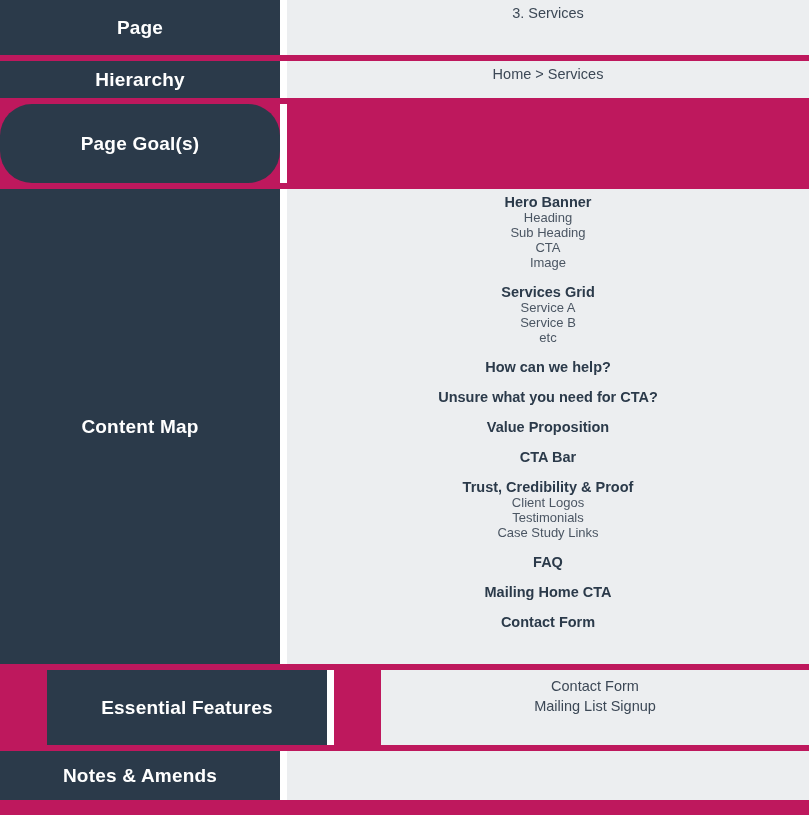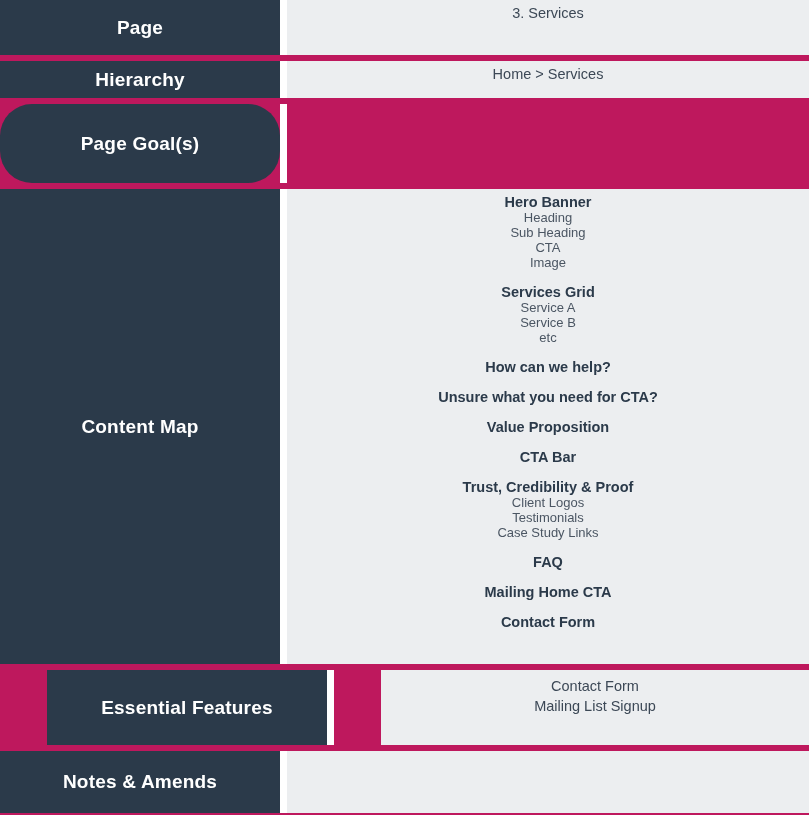--- a/index.html
+++ b/index.html
@@ -77,21 +77,21 @@
   .line.spaced {
     line-height: 20px;
   }
 
   
   .r-page     .label-cell, .r-page     .value-cell { height: 55px; }
   .r-hier     .label-cell, .r-hier     .value-cell { height: 37px; }
   .r-goals    .label-cell, .r-goals    .value-cell { height: 79px; border-radius: 32px; }
   .r-content  .label-cell, .r-content  .value-cell { height: 475px; }
   .r-features .label-cell, .r-features .value-cell { height: 75px; margin-left: 47px; }
-  .r-notes    .label-cell, .r-notes    .value-cell { height: 62px; }
+  .r-notes    .label-cell, .r-notes    .value-cell { height: 49px; }
 
   
   .content-map {
     width: 100%;
     text-align: center;
   }
   .cm-group {
     margin-bottom: 15px;
   }
   .cm-group:last-child { margin-bottom: 0; }

